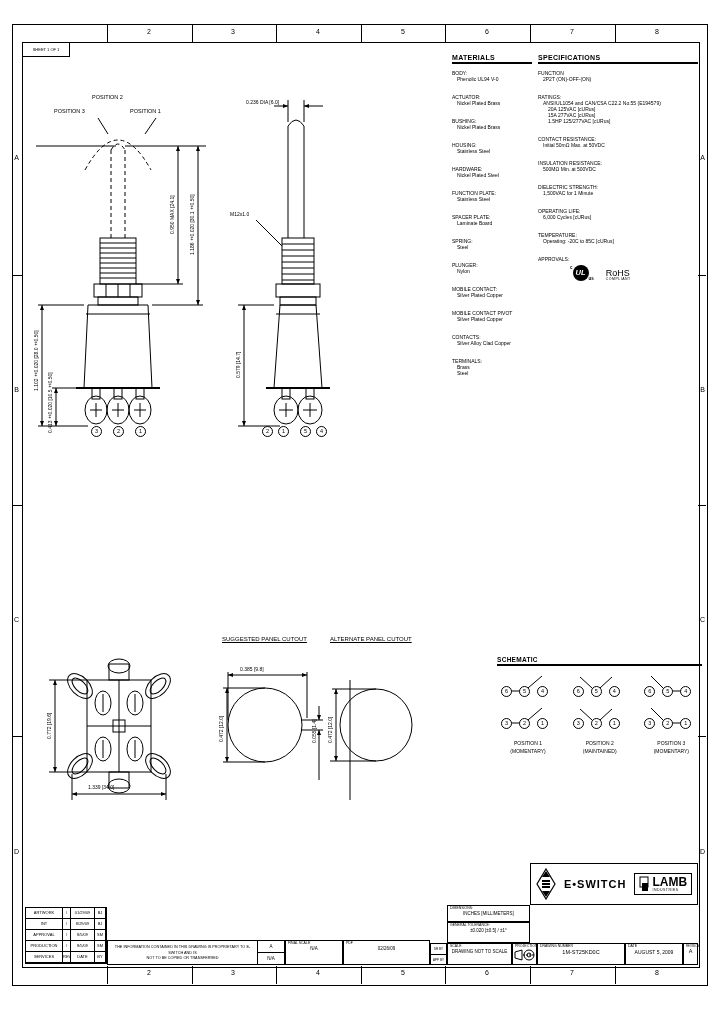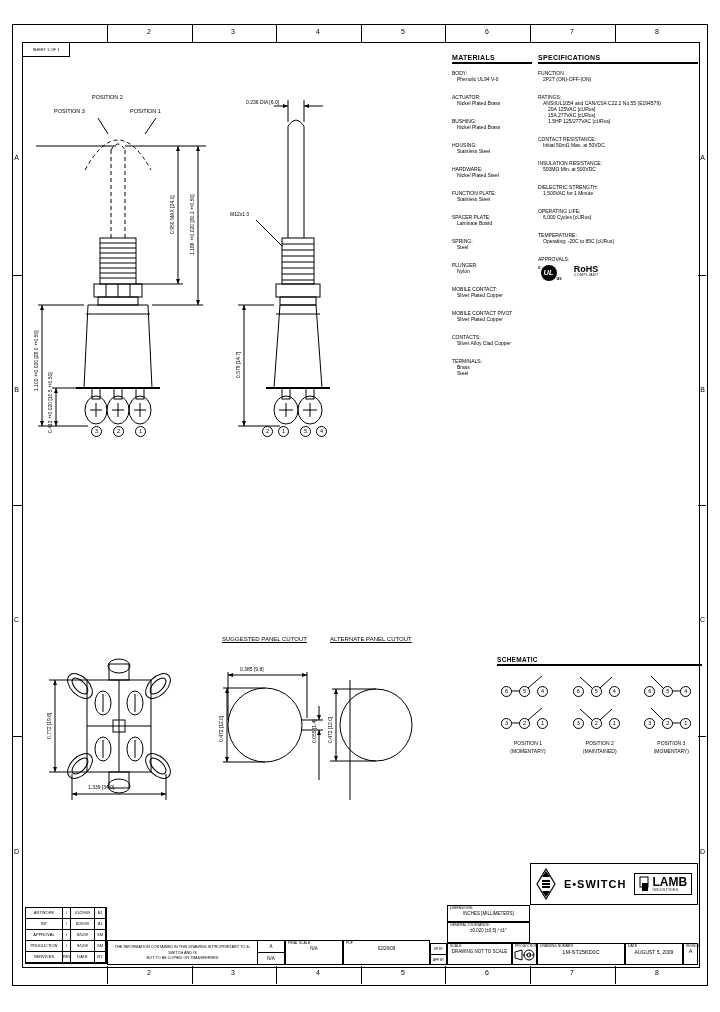--- a/index.html
+++ b/index.html
@@ -23,26 +23,26 @@
   .mv2{font-size:5px;padding-left:10px;white-space:nowrap;}
   .cell{position:absolute;border:1px solid #000;box-sizing:border-box;background:#fff;}
   .lbl{font-size:3.5px;padding:1px 0 0 2px;text-align:left;line-height:1.1;}
   .valc{text-align:center;}
   .schem{position:absolute;left:497px;top:656px;width:205px;}
   .schem-row{display:flex;gap:10px;margin-top:8px;}
   .schem-pos{position:relative;width:62px;height:92px;}
   .schem-cap{position:absolute;width:62px;text-align:center;font-size:5px;white-space:nowrap;}
   .rt{position:absolute;left:25px;top:907px;width:82px;height:57px;border:1px solid #000;box-sizing:border-box;display:grid;grid-template-columns:37px 8px 24px 11px;grid-auto-rows:11px;}
   .rt div{border-right:1px solid #000;border-bottom:1px solid #000;font-size:4px;text-align:center;line-height:10px;overflow:hidden;white-space:nowrap;}
-  .ulmark{display:flex;align-items:flex-start;margin-top:3px;}
+  .ulmark{display:flex;align-items:flex-end;margin-top:3px;margin-left:32px;}
   .ulc{font-size:4.5px;align-self:flex-start;font-weight:bold;}
   .ulcirc{width:16px;height:16px;background:#000;border-radius:50%;color:#fff;font-size:7.5px;font-weight:bold;font-style:italic;text-align:center;line-height:16px;}
   .ulus{font-size:4.5px;align-self:flex-end;font-weight:bold;}
   .rohs{margin-left:12px;line-height:1;}
-  .rohs-top{font-size:9px;font-weight:bold;}
+  .rohs-top{font-size:9px;font-weight:normal;}
   .rohs-sub{font-size:3.5px;letter-spacing:.5px;}
   .lamb-box{border:1.5px solid #000;padding:2px 4px;display:flex;align-items:center;gap:3px;}
   .brand-txt{font-size:11px;font-weight:bold;letter-spacing:1px;}
   svg{display:block;}
 </style>
 </head>
 <body>
 
 <div class="page">
 

